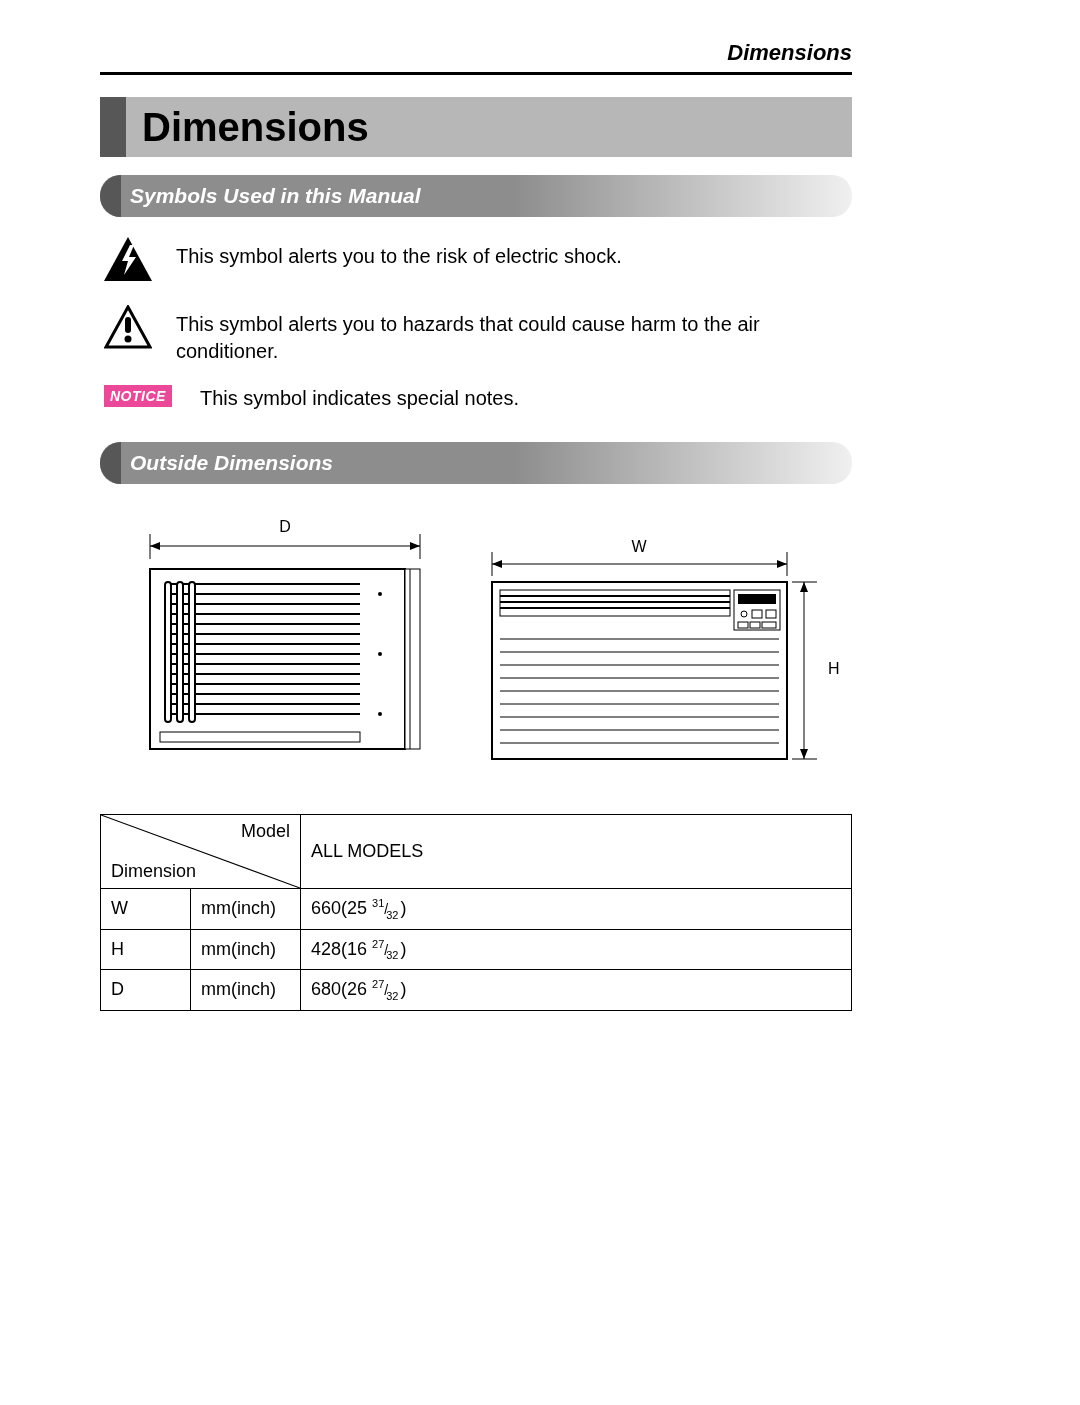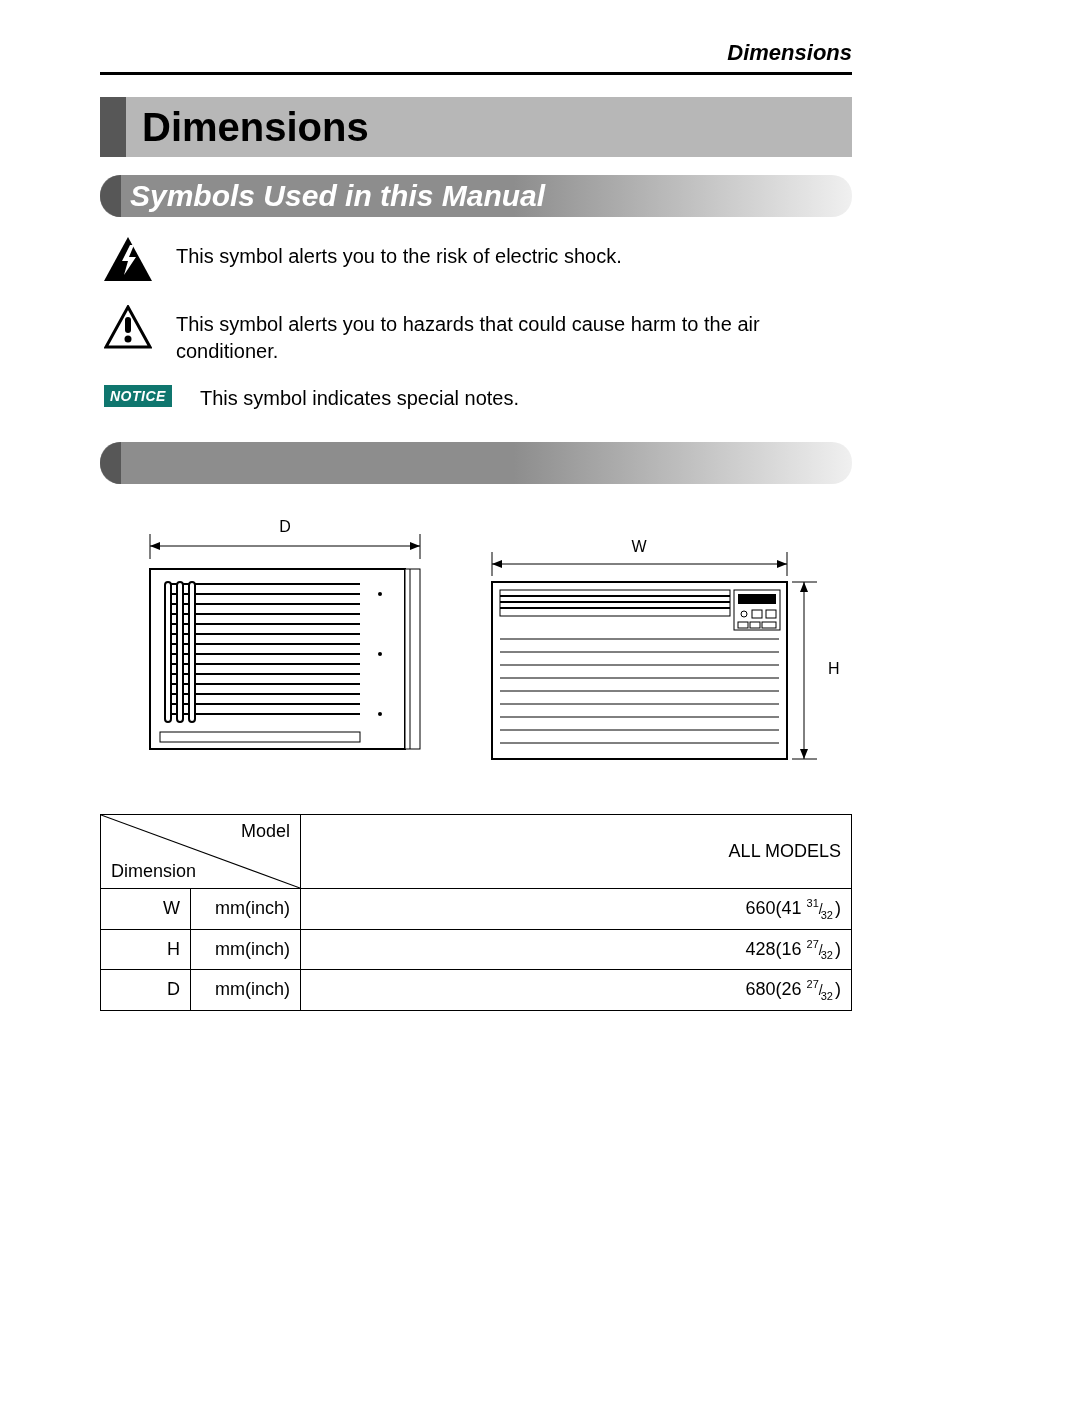--- a/index.html
+++ b/index.html
@@ -68,42 +68,42 @@
     border-bottom-left-radius: 21px;
   }
   .sub-text {
     position: absolute;
     left: 30px;
     top: 0;
     line-height: 42px;
     color: #fff;
     font-weight: bold;
     font-style: italic;
-    font-size: 30px;
+    font-size: 21px;
   }
   .symbol-row {
     display: flex;
     align-items: flex-start;
     margin-bottom: 20px;
   }
   .symbol-icon {
     width: 48px;
     flex-shrink: 0;
     margin-right: 24px;
     margin-left: 4px;
   }
   .symbol-text {
     font-weight: normal;
     font-size: 20px;
     line-height: 1.35;
     padding-top: 6px;
   }
   .notice-badge {
     display: inline-block;
-    background: #0f766e;
+    background: #ec4899;
     color: #fff;
     font-style: italic;
     font-weight: bold;
     font-size: 14px;
     padding: 3px 6px;
     letter-spacing: 0.5px;
   }
   .outside-dim-sub { margin-top: 30px; }
 
   
@@ -121,21 +121,21 @@
   
   table.dim-table {
     width: 100%;
     border-collapse: collapse;
     font-size: 18px;
   }
   table.dim-table td, table.dim-table th {
     border: 1px solid #000;
     padding: 8px 10px;
     font-weight: normal;
-    text-align: right;
+    text-align: left;
     vertical-align: middle;
   }
   .diag-cell {
     position: relative;
     width: 200px;
     height: 74px;
     padding: 0 !important;
   }
   .diag-cell svg { position: absolute; inset: 0; }
   .diag-model {
@@ -214,20 +214,21 @@
   <div class="symbol-row">
     <div class="symbol-icon" style="width:72px;">
       <span class="notice-badge">NOTICE</span>
     </div>
     <div class="symbol-text" style="padding-top:0;text-align:center;">This symbol indicates special notes.</div>
   </div>
 
   <div class="sub-band outside-dim-sub">
     <div class="sub-pill"></div>
     <div class="sub-half-circle"></div>
+    <div class="sub-text">Outside Dimensions</div>
   </div>
 
   <div class="diagrams">
 
     <div class="diagram-left">
       <svg width="330" height="260" viewBox="0 0 330 260">
 
         <line x1="40" y1="30" x2="40" y2="55" stroke="#000"></line>
         <line x1="310" y1="30" x2="310" y2="55" stroke="#000"></line>
         <line x1="40" y1="42" x2="310" y2="42" stroke="#000"></line>
@@ -325,21 +326,21 @@
         </svg>
         <span class="diag-model">Model</span>
         <span class="diag-dim">Dimension</span>
       </td>
       <td>ALL MODELS</td>
     </tr>
     <tr>
       <td style="width:90px">W</td>
       <td style="width:110px">mm(inch)</td>
       <td>
-        <span>660</span>(<span>41</span>&nbsp;<span class="frac"><sup>31</sup><span class="slash">/</span><sub>32</sub></span>)
+        <span>660</span>(<span>25</span>&nbsp;<span class="frac"><sup>31</sup><span class="slash">/</span><sub>32</sub></span>)
       </td>
     </tr>
     <tr>
       <td>H</td>
       <td>mm(inch)</td>
       <td>
         <span>428</span>(<span>16</span>&nbsp;<span class="frac"><sup>27</sup><span class="slash">/</span><sub>32</sub></span>)
       </td>
     </tr>
     <tr>

